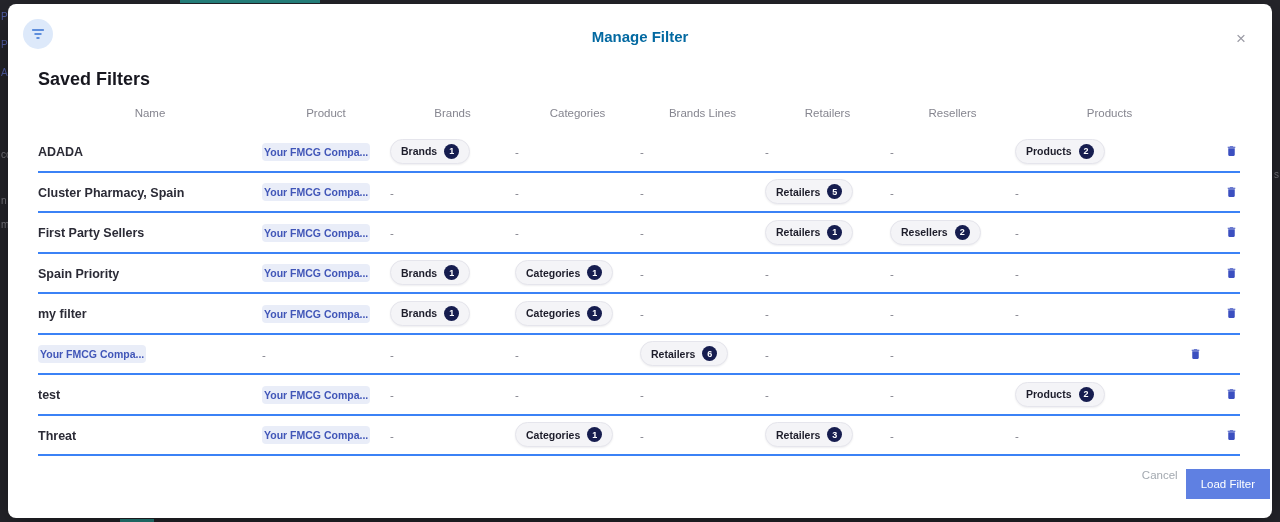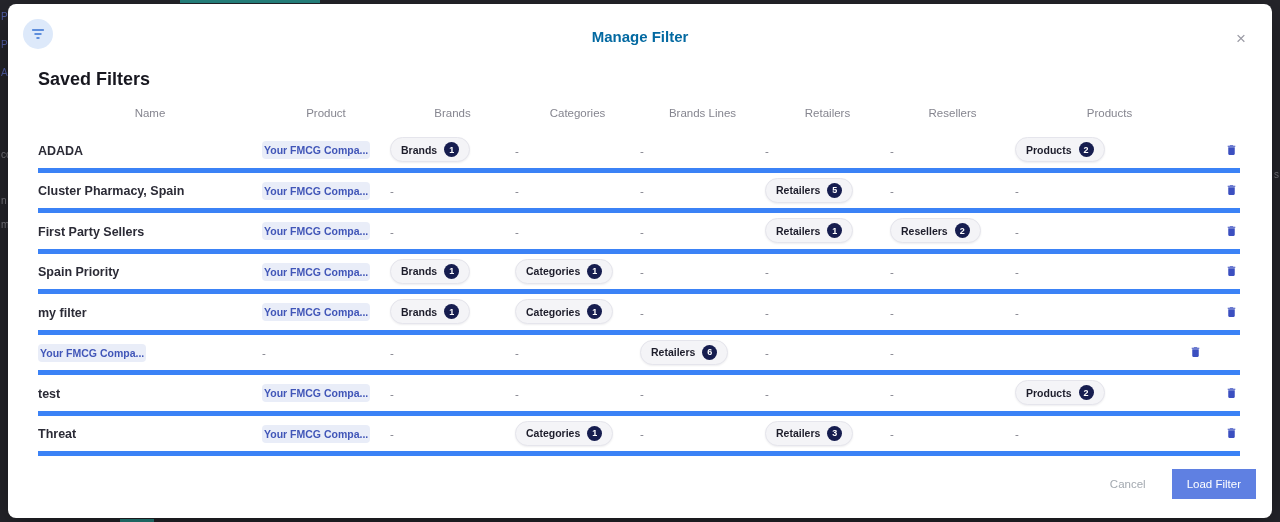--- a/index.html
+++ b/index.html
@@ -36,37 +36,37 @@
   .close-btn{position:absolute;right:26px;top:26px;background:none;border:none;
     font-size:17px;line-height:1;color:#9b9ba5;cursor:pointer;}
 
   .section-title{padding:13px 0 0 30px;font-size:18px;font-weight:700;color:#17171f;}
 
   .table{margin:0 32px 0 30px;flex:0 0 auto;}
   .t-head,.t-row{display:grid;grid-template-columns:224px 128px 125px 125px 125px 125px 125px 1fr 36px;
     align-items:center;}
   .t-head{height:38px;margin-top:4px;text-align:center;}
   .t-head div{font-size:11.5px;color:#85858f;font-weight:400;}
-  .t-row{height:40.5px;border-bottom:5px solid #3b82f6;}
+  .t-row{height:40.5px;border-bottom:2px solid #3b82f6;}
   .name-text{font-size:12.5px;font-weight:600;color:#2b2b36;}
   .chip{display:inline-block;background:var(--chip_bg);color:var(--chip_text);
     font-size:10.5px;font-weight:700;padding:3px 2px;border-radius:4px;white-space:nowrap;}
   .dash{font-size:11.5px;color:#7d7d87;}
   .pill{display:inline-flex;align-items:center;gap:7px;background:var(--pill_bg);
     border:1px solid var(--pill_border);border-radius:13px;padding:4px 10px;
     box-shadow:0 1px 2px rgba(20,20,40,.07);}
   .pill-label{font-size:10.5px;font-weight:700;color:#1d1d2b;white-space:nowrap;}
   .count{width:15px;height:15px;border-radius:50%;background:var(--badge_bg);color:#fff;
     font-size:9px;font-weight:700;display:inline-flex;align-items:center;justify-content:center;}
   .trash-cell{display:flex;justify-content:flex-end;}
   .trash{background:none;border:none;cursor:pointer;color:var(--trash_blue);
     display:flex;align-items:center;padding:2px;}
 
-  .footer{margin-top:auto;flex:0 0 auto;display:flex;justify-content:flex-end;align-items:center;
-    gap:26px;padding:0 16px 19px 0;}
+  .footer{margin-top:auto;flex:0 0 auto;display:flex;justify-content:flex-end;align-items:flex-start;
+    gap:8px;padding:0 2px 19px 0;}
   .cancel-btn{background:none;border:none;color:#a3a9b0;font-size:11.5px;font-weight:500;cursor:pointer;}
   .load-btn{background:var(--accent_blue);border:none;color:#fff;font-size:11.5px;font-weight:500;
     padding:9px 15px;border-radius:0;cursor:pointer;}
 </style>
 </head>
 <body>
 
 <div class="backdrop">
   <div class="teal-bar-top"></div>
   <div class="teal-bar-bottom"></div>

